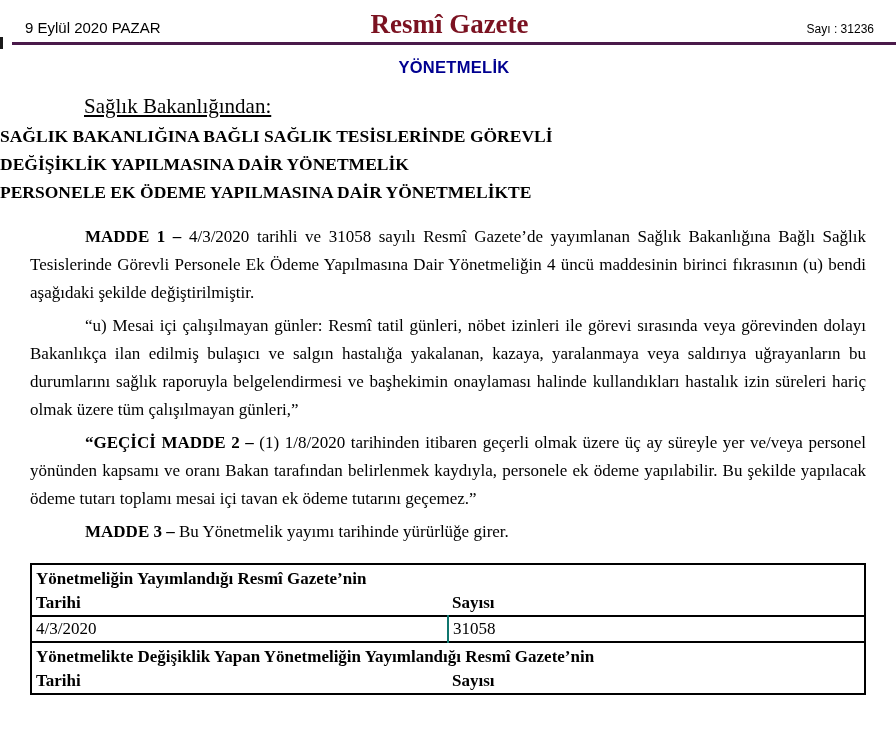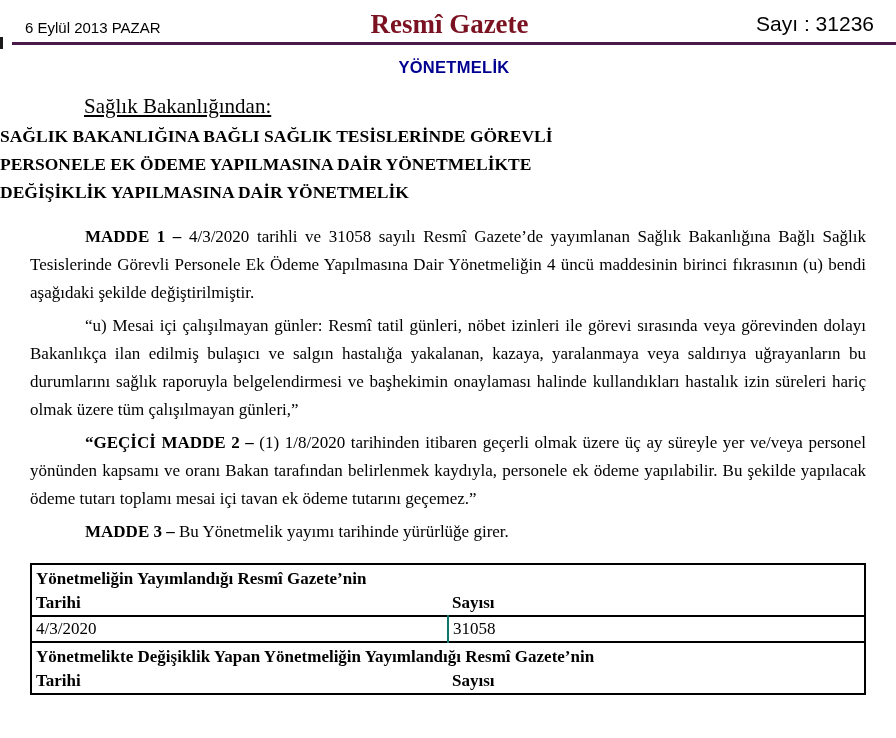--- a/index.html
+++ b/index.html
@@ -34,21 +34,21 @@
   .mast-title {
     font-family: "Liberation Serif", serif;
     font-weight: bold;
     font-size: 27px;
     color: var(--masthead_red, #7b1221);
     justify-self: center;
     line-height: 1.1;
   }
   .mast-issue {
     font-family: "Liberation Sans", sans-serif;
-    font-size: 21px;
+    font-size: 12px;
     justify-self: end;
     padding-bottom: 4px;
   }
   .rule {
     height: 3px;
     background: var(--rule_purple, #4a1a4a);
     margin: 2px 0 0 12px;
   }
   .edge-tick {
     position: absolute;
@@ -108,34 +108,34 @@
   .ref-table tr.data-row td { border-top: 2px solid #000; width: 50%; }
   .ref-table tr.data-row td:first-child { border-right: 2px solid #0f766e; }
   .ref-table tr.sec-title.second td { border-top: 2px solid #000; font-family: Liberation Serif, serif; }
 </style>
 </head>
 <body>
 
 <div class="edge-tick"></div>
 
 <div class="masthead">
-  <div class="mast-date">6 Eylül 2013 PAZAR</div>
+  <div class="mast-date">9 Eylül 2020 PAZAR</div>
   <div class="mast-title">Resmî Gazete</div>
   <div class="mast-issue">Sayı : 31236</div>
 </div>
 <div class="rule"></div>
 
 <div class="doc-type">YÖNETMELİK</div>
 
 <div class="from-line">Sağlık Bakanlığından:</div>
 
 <div class="doc-title">
   <div>SAĞLIK BAKANLIĞINA BAĞLI SAĞLIK TESİSLERİNDE GÖREVLİ</div>
+  <div>DEĞİŞİKLİK YAPILMASINA DAİR YÖNETMELİK</div>
   <div>PERSONELE EK ÖDEME YAPILMASINA DAİR YÖNETMELİKTE</div>
-  <div>DEĞİŞİKLİK YAPILMASINA DAİR YÖNETMELİK</div>
 </div>
 
 <div class="content">
   <p class="para"><span class="lead">MADDE 1 – </span><span>4/3/2020 tarihli ve 31058 sayılı Resmî Gazete’de yayımlanan Sağlık Bakanlığına Bağlı Sağlık Tesislerinde Görevli Personele Ek Ödeme Yapılmasına Dair Yönetmeliğin 4 üncü maddesinin birinci fıkrasının (u) bendi aşağıdaki şekilde değiştirilmiştir.</span></p>
   <p class="para"><span class="lead"></span><span>“u) Mesai içi çalışılmayan günler: Resmî tatil günleri, nöbet izinleri ile görevi sırasında veya görevinden dolayı Bakanlıkça ilan edilmiş bulaşıcı ve salgın hastalığa yakalanan, kazaya, yaralanmaya veya saldırıya uğrayanların bu durumlarını sağlık raporuyla belgelendirmesi ve başhekimin onaylaması halinde kullandıkları hastalık izin süreleri hariç olmak üzere tüm çalışılmayan günleri,”</span></p>
   <p class="para"><span class="lead">“GEÇİCİ MADDE 2 – </span><span>(1) 1/8/2020 tarihinden itibaren geçerli olmak üzere üç ay süreyle yer ve/veya personel yönünden kapsamı ve oranı Bakan tarafından belirlenmek kaydıyla, personele ek ödeme yapılabilir. Bu şekilde yapılacak ödeme tutarı toplamı mesai içi tavan ek ödeme tutarını geçemez.”</span></p>
   <p class="para tight"><span class="lead">MADDE 3 – </span><span>Bu Yönetmelik yayımı tarihinde yürürlüğe girer.</span></p>
 </div>
 
 <table class="ref-table">

